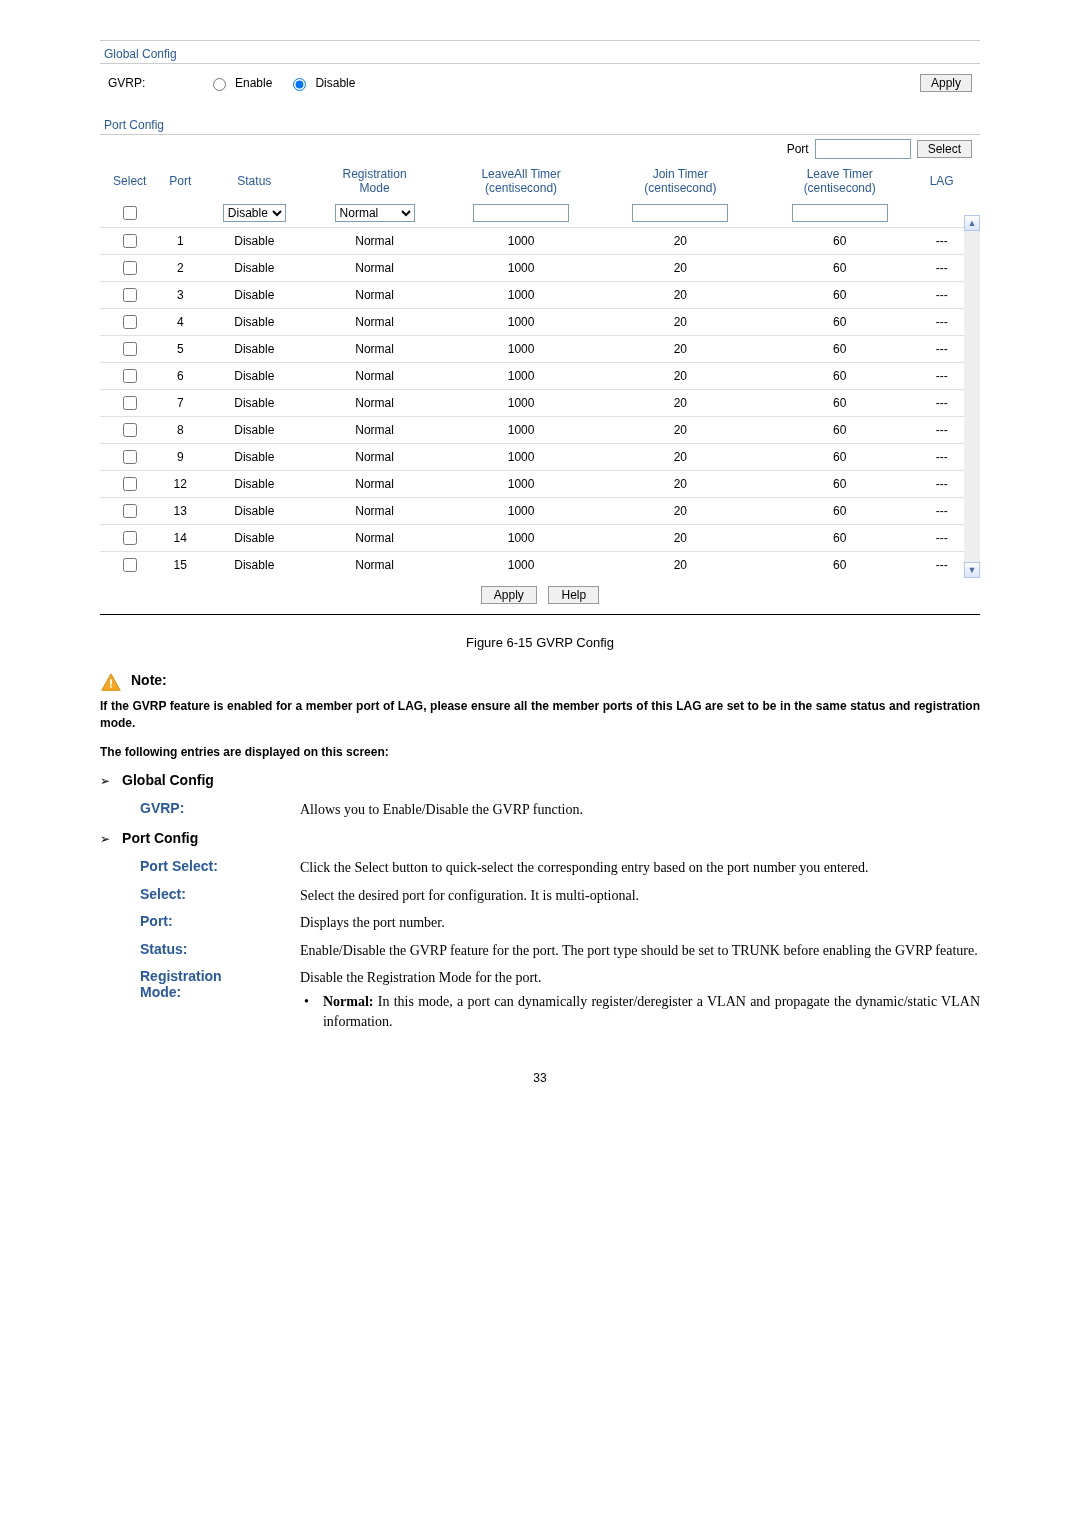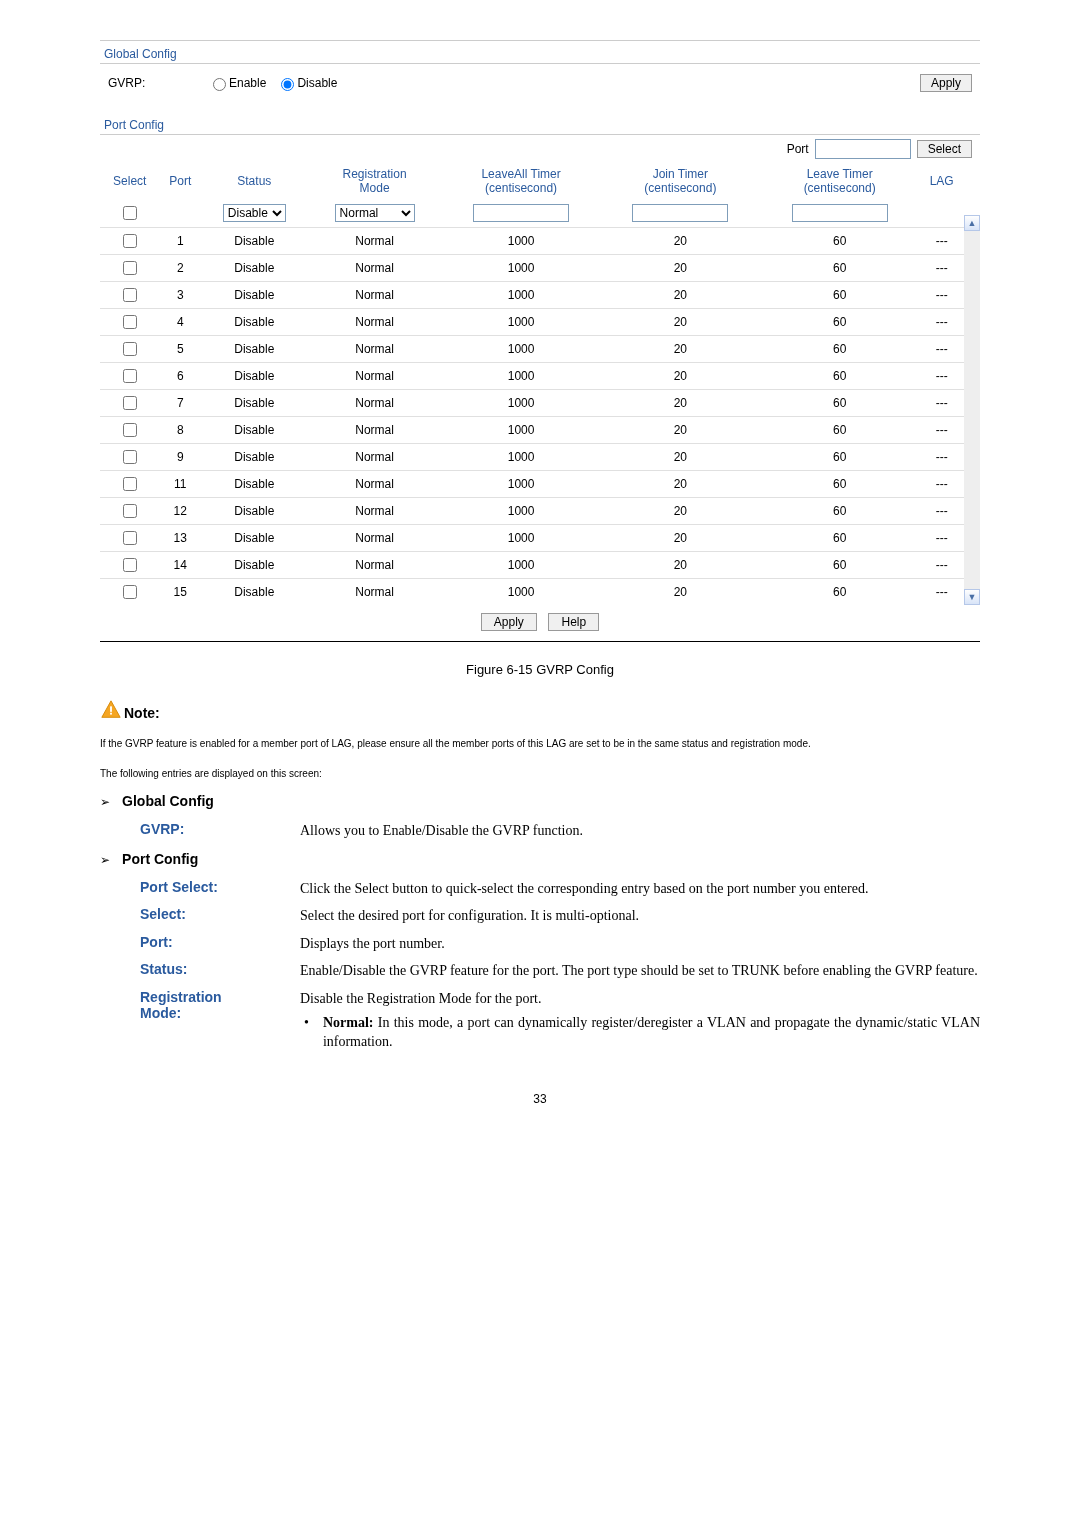--- a/index.html
+++ b/index.html
@@ -27,20 +27,21 @@
     align-items: center;
     padding: 10px 8px 20px 8px;
   }
   .global-label {
     width: 100px;
     font-size: 12px;
   }
   .radio-group {
     display: flex;
     align-items: center;
+    gap: 6px;
     flex: 1;
   }
   .radio-group label {
     font-size: 12px;
     margin-right: 10px;
   }
   .apply-btn {
     font-size: 12px;
     padding: 1px 10px;
     background: #f0f0f0;
@@ -134,39 +135,40 @@
     background: #f0f0f0;
     border: 1px solid #999;
   }
   .figure-caption {
     text-align: center;
     font-size: 13px;
     margin: 12px 0 22px 0;
   }
   .note-row {
     display: flex;
-    align-items: flex-end;
-    gap: 2px;
+    align-items: flex-start;
+    gap: 9px;
     margin-bottom: 4px;
   }
   .note-row .warn-icon {
     width: 22px;
     height: 22px;
     display:inline-flex;
     align-items:center;
     justify-content:center;
   }
   .note-row b {
     font-size: 14px;
   }
   .note-text, .intro-text {
-    font-size: 10px;
+    font-size: 12px;
     line-height: 1.4;
-    margin: 16px 0 12px 0;
+    margin: 4px 0 12px 0;
     text-align: justify;
+    font-weight: bold;
   }
   .entry-heading {
     display: flex;
     align-items: flex-start;
     gap: 12px;
     margin: 10px 0 12px 0;
   }
   .bullet-arrow {
     font-size: 12px;
     padding-top: 2px;
@@ -351,30 +353,20 @@
               <td>9</td>
               <td>Disable</td>
               <td>Normal</td>
               <td>1000</td>
               <td>20</td>
               <td>60</td>
               <td>---</td>
             </tr>
             <tr>
               <td><input type="checkbox" style=""></td>
-              <td>11</td>
-              <td>Disable</td>
-              <td>Normal</td>
-              <td>1000</td>
-              <td>20</td>
-              <td>60</td>
-              <td>---</td>
-            </tr>
-            <tr>
-              <td><input type="checkbox" style=""></td>
               <td>12</td>
               <td>Disable</td>
               <td>Normal</td>
               <td>1000</td>
               <td>20</td>
               <td>60</td>
               <td>---</td>
             </tr>
             <tr>
               <td><input type="checkbox" style=""></td>

